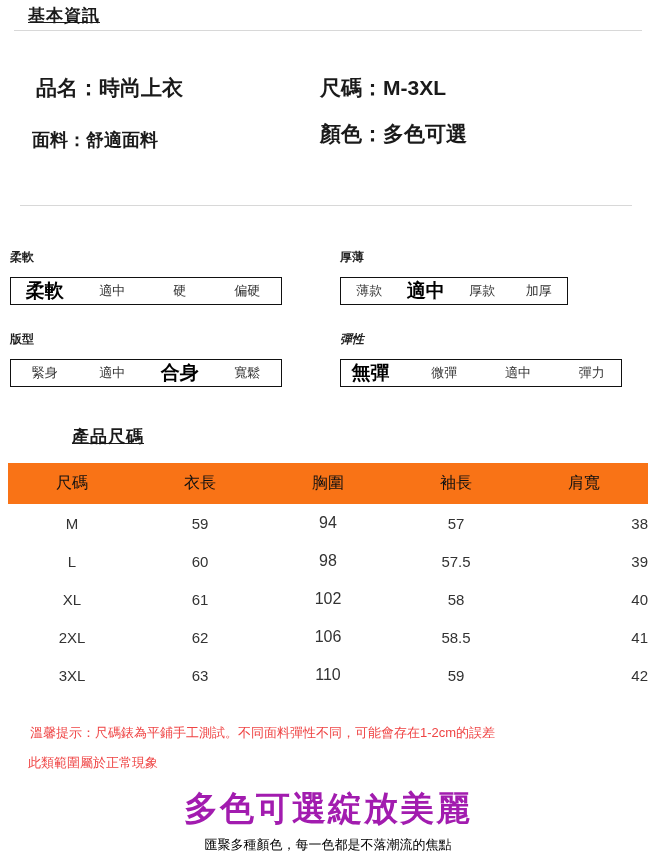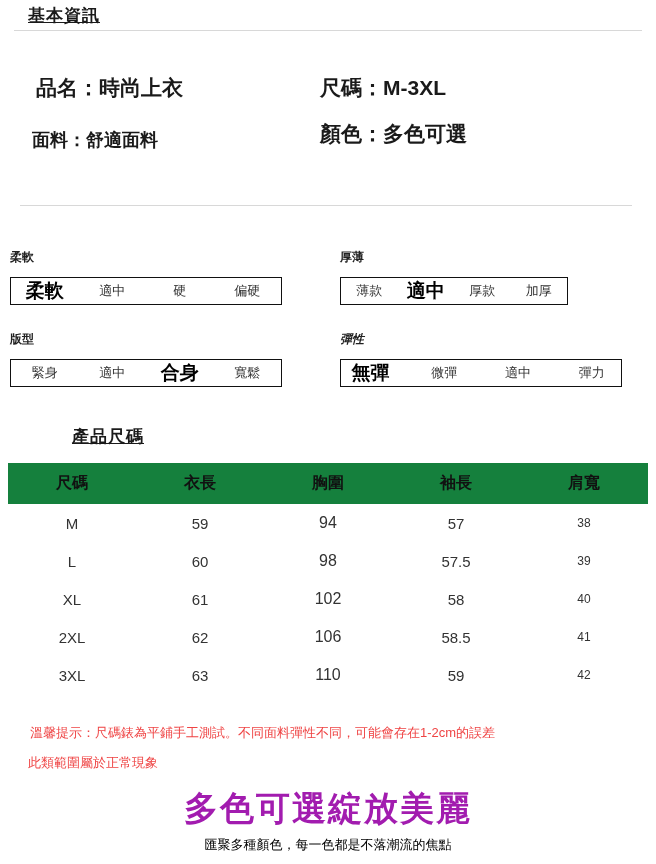--- a/index.html
+++ b/index.html
@@ -119,41 +119,41 @@
   }
   #size-table {
     position: absolute;
     left: 8px;
     top: 463px;
     width: 640px;
     border-collapse: collapse;
     table-layout: fixed;
   }
   #size-table th {
-    background: #15803d;
+    background: #f97316;
     font-size: 16px;
-    font-weight: bold;
+    font-weight: normal;
     color: #111;
     padding: 10px 0;
     text-align: center;
     border: none;
   }
   #size-table td {
     font-size: 15px;
     color: #333;
     padding: 10px 0;
     text-align: center;
     border: none;
   }
   
   #size-table td:nth-child(1) { font-size: 15px; }
   #size-table td:nth-child(2) { font-size: 15px; }
   #size-table td:nth-child(3) { font-size: 16px; }
   #size-table td:nth-child(4) { font-size: 15px; }
-  #size-table td:nth-child(5) { font-size: 12px; }
+  #size-table td:nth-child(5) { font-size: 15px; text-align: right; }
 
   
   .note {
     position: absolute;
     font-size: 13px;
     color: #ef4444;
     white-space: nowrap;
   }
   #note-line-0 { left: 30px; top: 724px; }
   #note-line-1 { left: 28px; top: 754px; }

